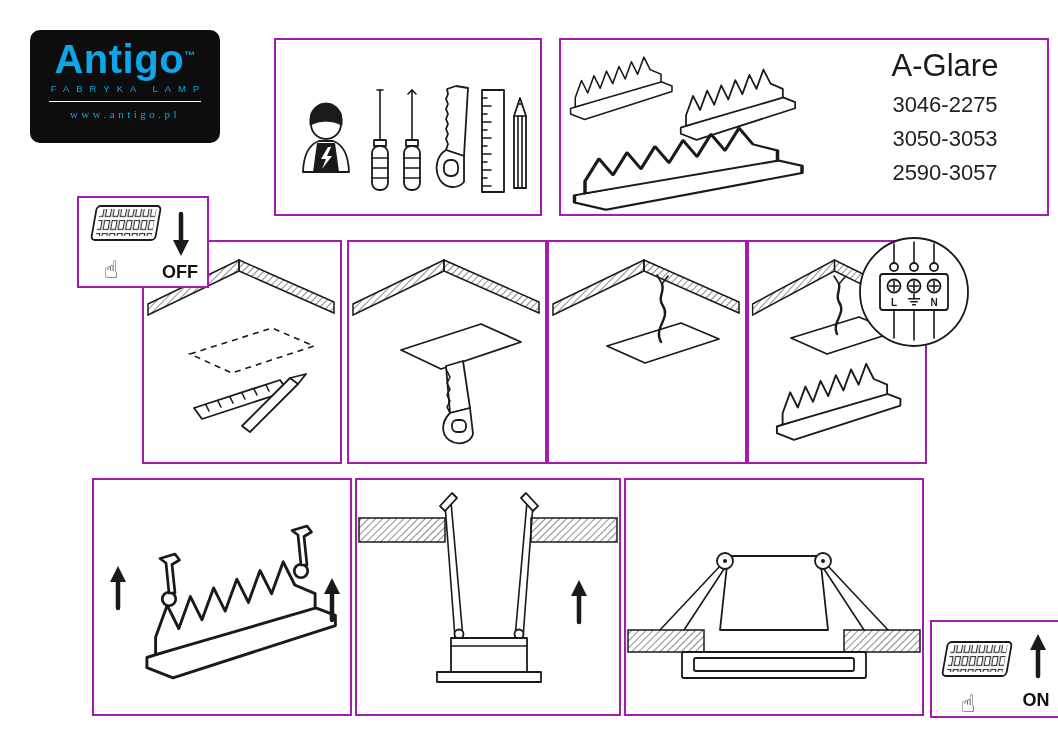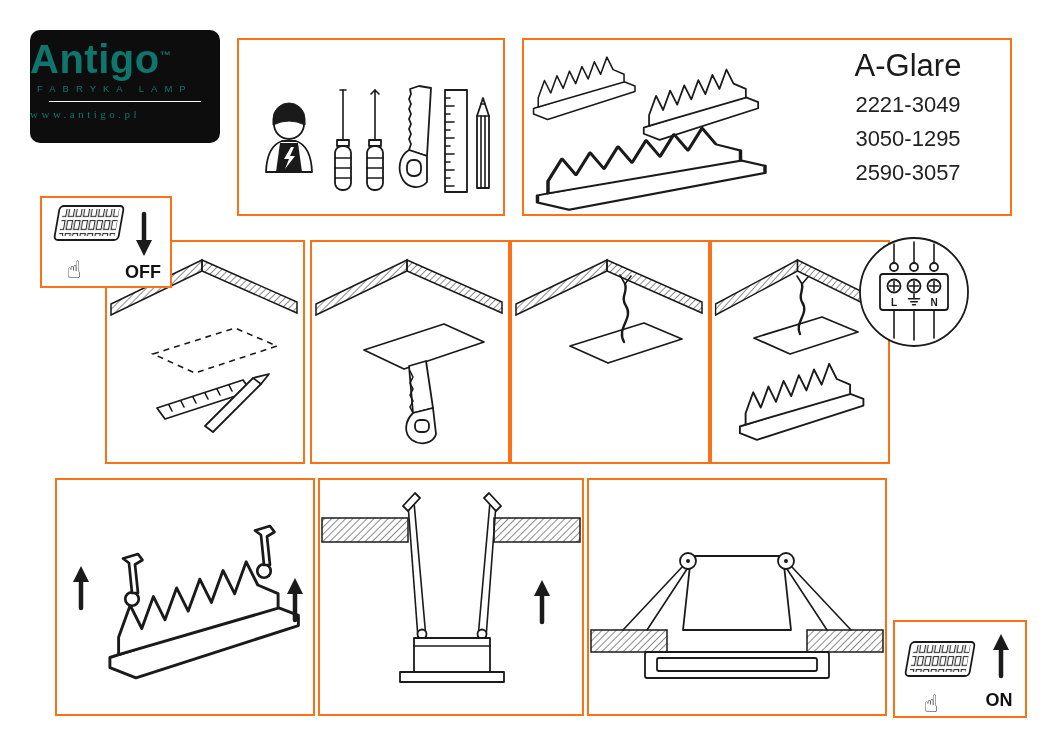--- a/index.html
+++ b/index.html
@@ -1,24 +1,24 @@
 <!DOCTYPE html>
 <html><head>
 <meta charset="utf-8">
 <style>
   * { margin:0; padding:0; box-sizing:border-box; }
   html,body { background:#ffffff; }
   body { width:1058px; height:746px; position:relative; font-family:"Liberation Sans", sans-serif; }
   .sheet { position:absolute; inset:0; background:#fff; overflow:hidden; }
-  .panel { position:absolute; background:#fff; border:2px solid #f97316; }
+  .panel { position:absolute; background:#fff; border:2px solid #a21caf;margin-left:37px; }
   .panel svg { width:100%; height:100%; display:block; }
 
   
   .logo { position:absolute; left:30px; top:30px; width:190px; height:113px; background:#0d0d0d;
-          border-radius:10px; color:#0f766e; text-align:left; padding-top:9px; z-index:2; }
+          border-radius:10px; color:#0ea5e9; text-align:center; padding-top:9px; z-index:2; }
   .logo-name { font-size:40px; font-weight:bold; line-height:1.02; letter-spacing:0.5px; }
   .logo-name sup { font-size:11px; }
   .logo-tagline { font-size:9.5px; letter-spacing:7px; text-indent:7px; margin-top:3px; }
   .logo-rule { border-top:1px solid #fff; width:152px; margin:7px auto 6px; }
   .logo-site { font-size:11px; letter-spacing:3.5px;font-family:Liberation Serif, serif; }
 
   
   .product-text { position:absolute; right:12px; top:8px; width:180px; text-align:center; color:#1a1a1a; }
   .product-name { font-size:31px; font-weight:500; margin-bottom:4px; }
   .product-code { font-size:22px; line-height:34px; color:#222; }
@@ -133,22 +133,22 @@
   </div>
 
   <div class="panel" style="left:522px; top:38px; width:490px; height:178px;">
     <svg style="position:absolute; left:0; top:0; width:310px; height:174px;" viewBox="0 0 310 174">
       <use href="#fixture-glyph" transform="translate(8,14) scale(0.78)"></use>
       <use href="#fixture-glyph" transform="translate(118,26) scale(0.88)"></use>
       <use href="#fixture-glyph" transform="translate(10,84) scale(1.75,1.02)"></use>
     </svg>
     <div class="product-text">
       <div class="product-name">A-Glare</div>
-      <div class="product-code">2221-3049</div>
-      <div class="product-code">3050-1295</div>
+      <div class="product-code">3046-2275</div>
+      <div class="product-code">3050-3053</div>
       <div class="product-code">2590-3057</div>
     </div>
   </div>
 
   <div class="panel switch-panel" style="left:40px; top:196px; width:132px; height:92px;">
     <svg viewBox="0 0 128 88">
       <g transform="translate(12,8) skewX(-10)">
         <rect class="ln" x="6" y="0" width="64" height="34" rx="4"></rect>
         <rect x="10" y="3" width="56" height="27" fill="url(#keys)" stroke="none"></rect>
       </g>

